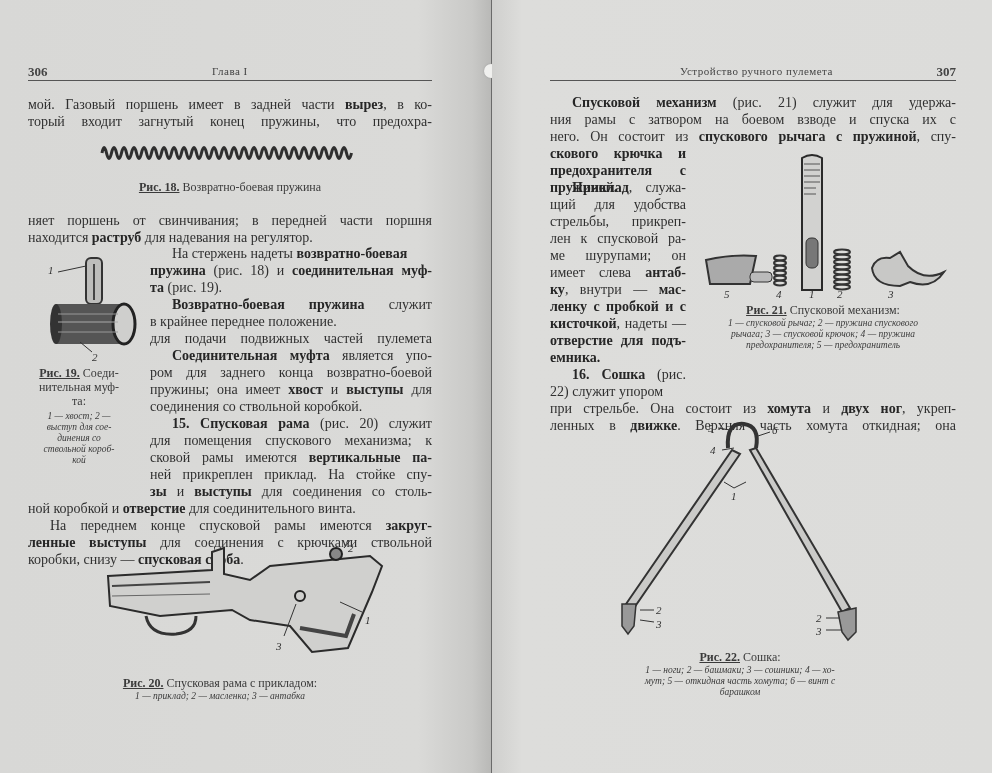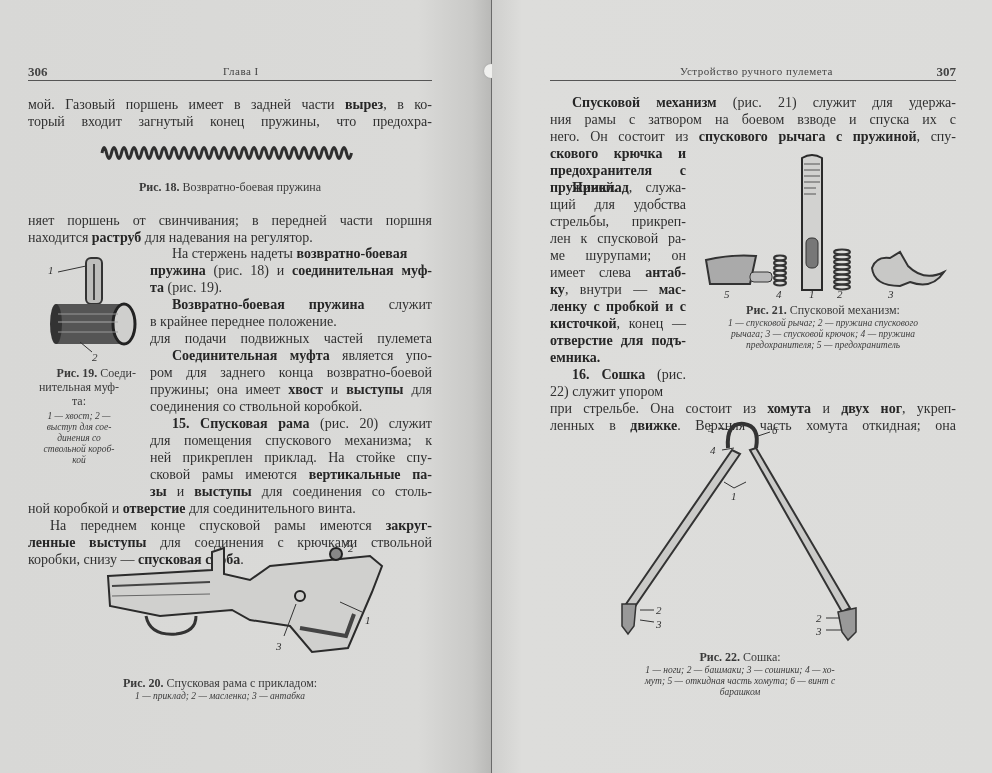--- a/index.html
+++ b/index.html
@@ -13,32 +13,32 @@
   .header{position:absolute;top:64px;height:16px;font-size:11px;color:#444;border-bottom:1.5px solid #555;text-decoration:underline;}
   .hdr-num{position:absolute;top:0;font-size:13px;font-weight:bold;}
   .hdr-title{position:absolute;top:1px;font-size:11px;letter-spacing:0.5px;}
   .txt{position:absolute;font-size:14px;line-height:17px;text-align:justify;color:#303030;}
   .txt b{font-weight:bold;color:#262626;}
   .line{display:block;white-space:nowrap;text-align:justify;text-align-last:justify;}
   .line.last{text-align-last:left;}
   .ind{text-indent:22px;}
   .cap{position:absolute;text-align:center;color:#3a3a3a;}
   .cap .t{font-size:12px;}
-  .cap .t b{font-weight:bold;}
+  .cap .t b{font-weight:bold;text-decoration:underline;}
   .cap .s{font-size:9.5px;line-height:11px;font-style:italic;}
   .fig{position:absolute;}
   .lbl{font-family:"Liberation Serif",serif;font-style:italic;font-size:11px;fill:#333;}
 </style>
 </head>
 <body>
 
 <div id="left-page" class="page">
   <div class="header" style="left:28px;width:404px;">
     <span class="hdr-num" style="left:0;">306</span>
-    <span class="hdr-title" style="left:195px;">Глава I</span>
+    <span class="hdr-title" style="left:184px;">Глава I</span>
   </div>
 
   <div class="txt" style="left:28px;top:96px;width:404px;">
     <span class="line"><span>мой. Газовый поршень имеет в задней части </span><b>вырез</b><span>, в ко-</span></span>
     <span class="line">торый входит загнутый конец пружины, что предохра-</span>
   </div>
 
   <svg class="fig" style="left:100px;top:140px;" width="255" height="26">
     <g id="spring">
         <path d="M2,13 Q4,2 6.5,13 Q9,24 11.5,13 Q14,2 16.5,13 Q19,24 21.5,13 Q24,2 26.5,13 Q29,24 31.5,13 Q34,2 36.5,13 Q39,24 41.5,13 Q44,2 46.5,13 Q49,24 51.5,13 Q54,2 56.5,13 Q59,24 61.5,13 Q64,2 66.5,13 Q69,24 71.5,13 Q74,2 76.5,13 Q79,24 81.5,13 Q84,2 86.5,13 Q89,24 91.5,13 Q94,2 96.5,13 Q99,24 101.5,13 Q104,2 106.5,13 Q109,24 111.5,13 Q114,2 116.5,13 Q119,24 121.5,13 Q124,2 126.5,13 Q129,24 131.5,13 Q134,2 136.5,13 Q139,24 141.5,13 Q144,2 146.5,13 Q149,24 151.5,13 Q154,2 156.5,13 Q159,24 161.5,13 Q164,2 166.5,13 Q169,24 171.5,13 Q174,2 176.5,13 Q179,24 181.5,13 Q184,2 186.5,13 Q189,24 191.5,13 Q194,2 196.5,13 Q199,24 201.5,13 Q204,2 206.5,13 Q209,24 211.5,13 Q214,2 216.5,13 Q219,24 221.5,13 Q224,2 226.5,13 Q229,24 231.5,13 Q234,2 236.5,13 Q239,24 241.5,13 Q244,2 246.5,13 Q249,24 251.5,13" fill="none" stroke="#2f2f2f" stroke-width="3"></path>
@@ -61,21 +61,21 @@
     <ellipse cx="84" cy="72" rx="11" ry="20" fill="#cfcfcd" stroke="#222" stroke-width="3"></ellipse>
     <line x1="18" y1="62" x2="78" y2="62" stroke="#999" stroke-width="1"></line>
     <line x1="18" y1="70" x2="78" y2="70" stroke="#aaa" stroke-width="1"></line>
     <line x1="18" y1="80" x2="78" y2="80" stroke="#999" stroke-width="1"></line>
     <line x1="18" y1="20" x2="46" y2="14" stroke="#333" stroke-width="1"></line>
     <text class="lbl" x="8" y="22">1</text>
     <line x1="40" y1="90" x2="52" y2="100" stroke="#333" stroke-width="1"></line>
     <text class="lbl" x="52" y="109">2</text>
   </svg>
   <div class="cap" style="left:22px;top:366px;width:114px;">
-    <div class="t" style="text-align:right;line-height:14px;"><b>Рис. 19.</b> <span>Соеди-</span></div>
+    <div class="t" style="text-align:center;line-height:14px;"><b>Рис. 19.</b> <span>Соеди-</span></div>
     <div class="t" style="line-height:14px;">нительная муф-</div>
     <div class="t" style="line-height:14px;">та:</div>
     <div class="s" style="margin-top:3px;">1 — хвост; 2 —</div>
     <div class="s">выступ для сое-</div>
     <div class="s">динения со</div>
     <div class="s">ствольной короб-</div>
     <div class="s">кой</div>
   </div>
 
   <div class="txt" style="left:150px;top:245px;width:282px;">
@@ -90,22 +90,22 @@
   </div>
   <div class="txt" style="left:150px;top:347px;width:282px;">
     <span class="line ind"><b>Соединительная муфта</b><span> является упо-</span></span>
     <span class="line">ром для заднего конца возвратно-боевой</span>
     <span class="line"><span>пружины; она имеет </span><b>хвост</b><span> и </span><b>выступы</b><span> для</span></span>
     <span class="line last">соединения со ствольной коробкой.</span>
   </div>
   <div class="txt" style="left:150px;top:415px;width:282px;">
     <span class="line ind"><b>15. Спусковая рама</b><span> (рис. 20) служит</span></span>
     <span class="line">для помещения спускового механизма; к</span>
+    <span class="line"><span>сковой рамы имеются </span><b>вертикальные па-</b></span>
     <span class="line">ней прикреплен приклад. На стойке спу-</span>
-    <span class="line"><span>сковой рамы имеются </span><b>вертикальные па-</b></span>
     <span class="line"><b>зы</b><span> и </span><b>выступы</b><span> для соединения со столь-</span></span>
   </div>
   <div class="txt" style="left:28px;top:500px;width:404px;">
     <span class="line last" style="padding-left:0;"><span>ной коробкой и </span><b>отверстие</b><span> для соединительного винта.</span></span>
   </div>
 
   <div class="txt" style="left:28px;top:483px;width:404px;">
   </div>
   <div class="txt" style="left:28px;top:482px;width:404px;">
   </div>
@@ -162,21 +162,21 @@
   </div>
   <div class="txt" style="left:58px;top:179px;width:136px;">
     <span class="line ind"><b>Приклад</b><span>, служа-</span></span>
     <span class="line">щий для удобства</span>
     <span class="line">стрельбы, прикреп-</span>
     <span class="line">лен к спусковой ра-</span>
     <span class="line">ме шурупами; он</span>
     <span class="line"><span>имеет слева </span><b>антаб-</b></span>
     <span class="line"><b>ку</b><span>, внутри — </span><b>мас-</b></span>
     <span class="line"><b>ленку с пробкой и с</b></span>
-    <span class="line"><b>кисточкой</b><span>, конец —</span></span>
+    <span class="line"><b>кисточкой</b><span>, надеты —</span></span>
     <span class="line"><b>отверстие для подъ-</b></span>
     <span class="line last"><b>емника.</b></span>
   </div>
   <div class="txt" style="left:58px;top:366px;width:136px;">
     <span class="line ind"><b>16. Сошка</b><span> (рис.</span></span>
     <span class="line last">22) служит упором</span>
   </div>
   <div class="txt" style="left:58px;top:400px;width:406px;">
     <span class="line"><span>при стрельбе. Она состоит из </span><b>хомута</b><span> и </span><b>двух ног</b><span>, укреп-</span></span>
     <span class="line"><span>ленных в </span><b>движке</b><span>. Верхняя часть хомута откидная; она</span></span>

